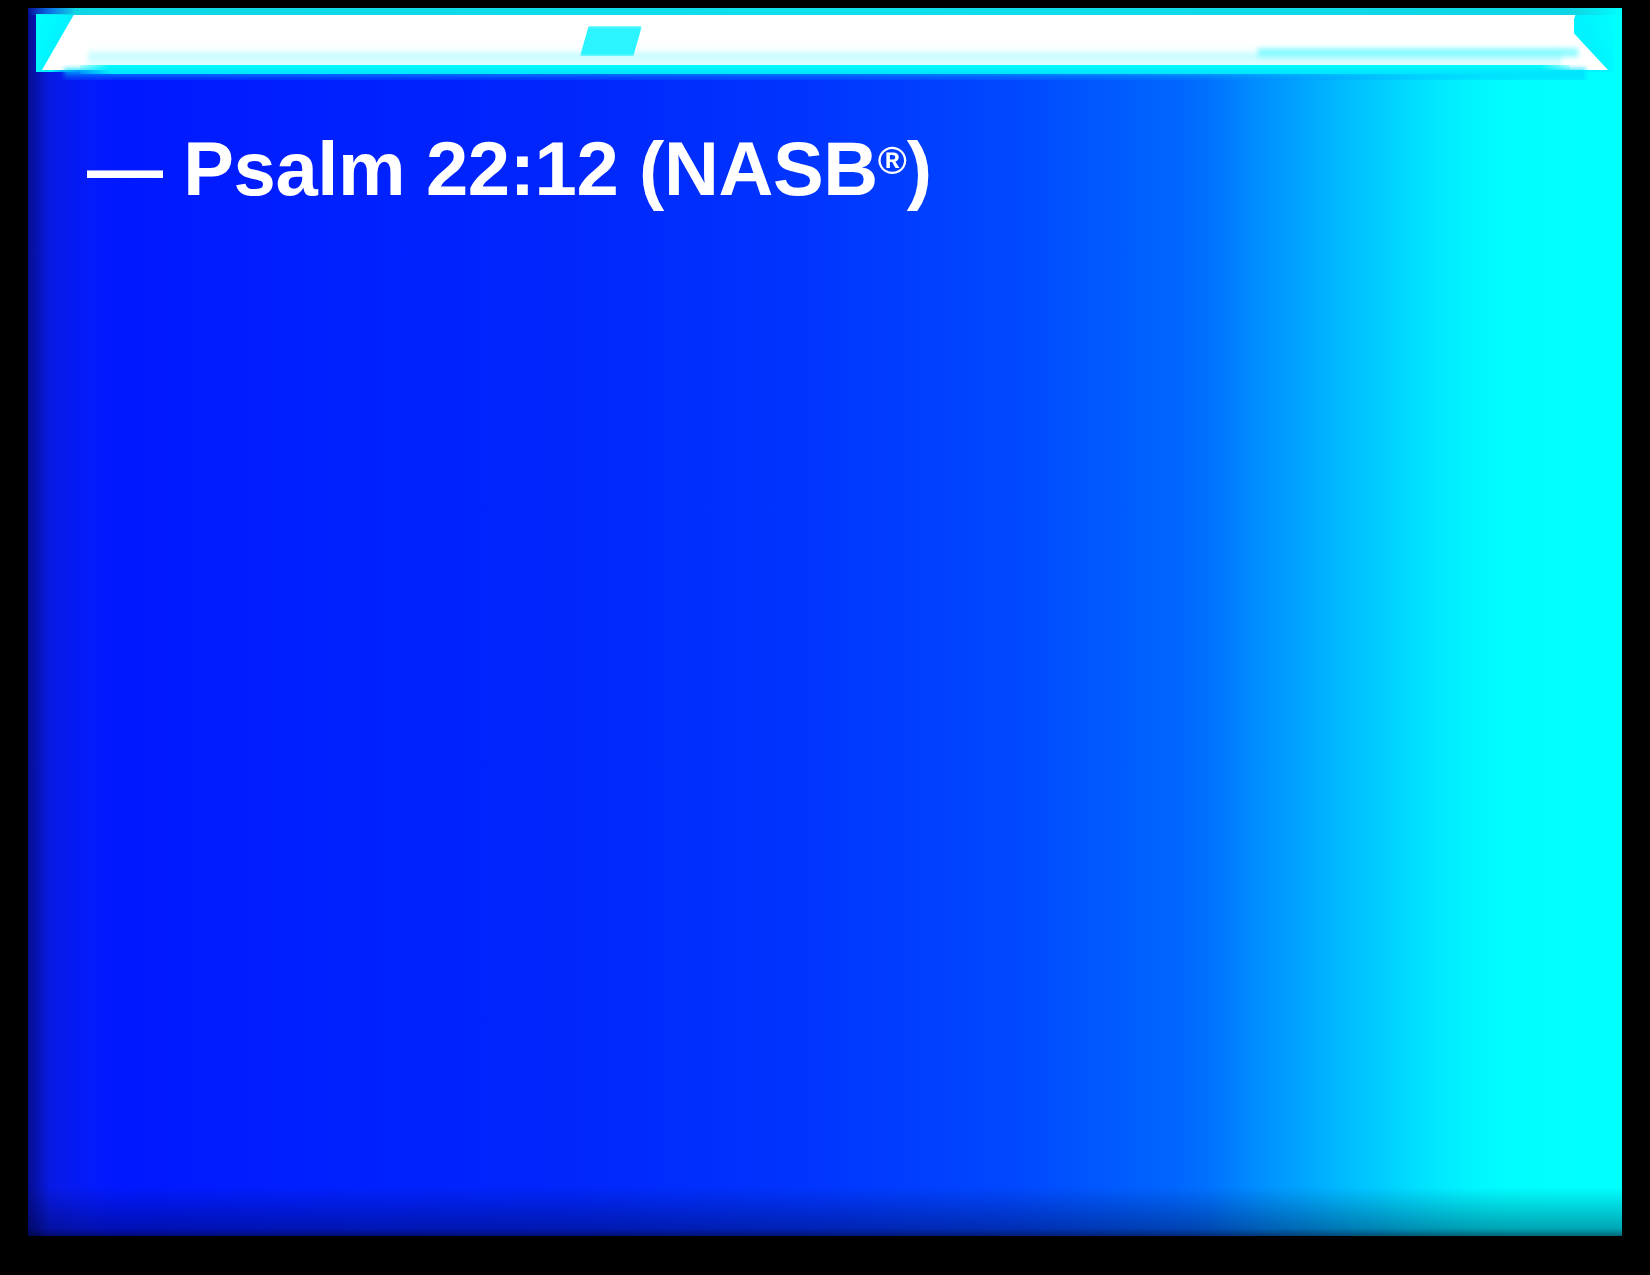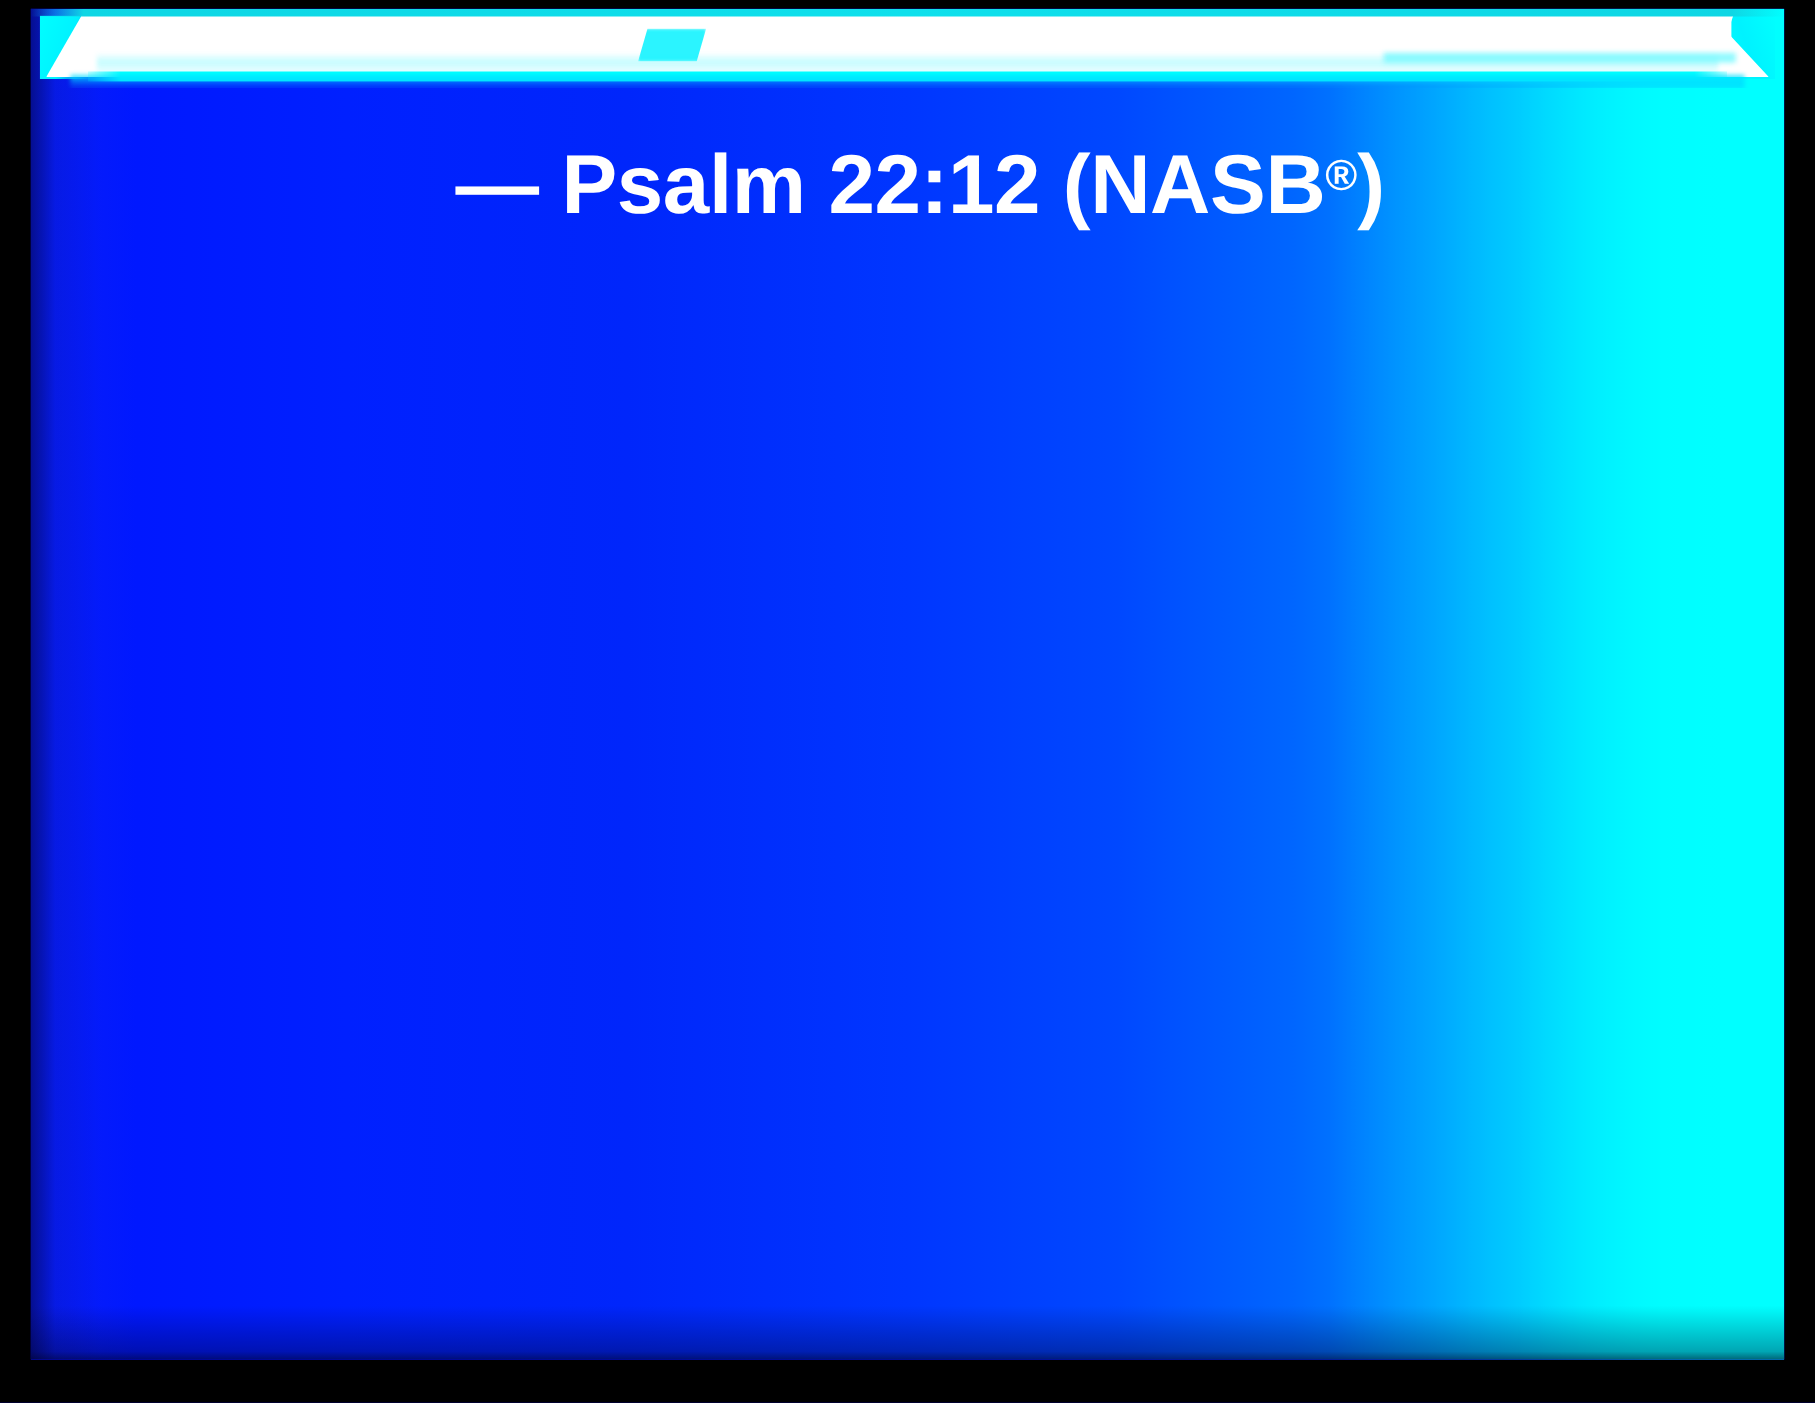--- a/index.html
+++ b/index.html
@@ -272,21 +272,21 @@
     letter-spacing: -0.4px;
     white-space: nowrap;
   }
   .verse-citation {
     color: #ffffff;
     font-family: "Liberation Sans", sans-serif;
     font-weight: bold;
     font-size: 76px;
     line-height: 88px;
     letter-spacing: -0.4px;
-    text-align: center;
+    text-align: left;
     white-space: nowrap;
     padding-right: 6px;
   }
   .reg-mark {
     font-size: 0.52em;
     vertical-align: 0.52em;
     letter-spacing: 0;
   }
 </style>
 </head>

